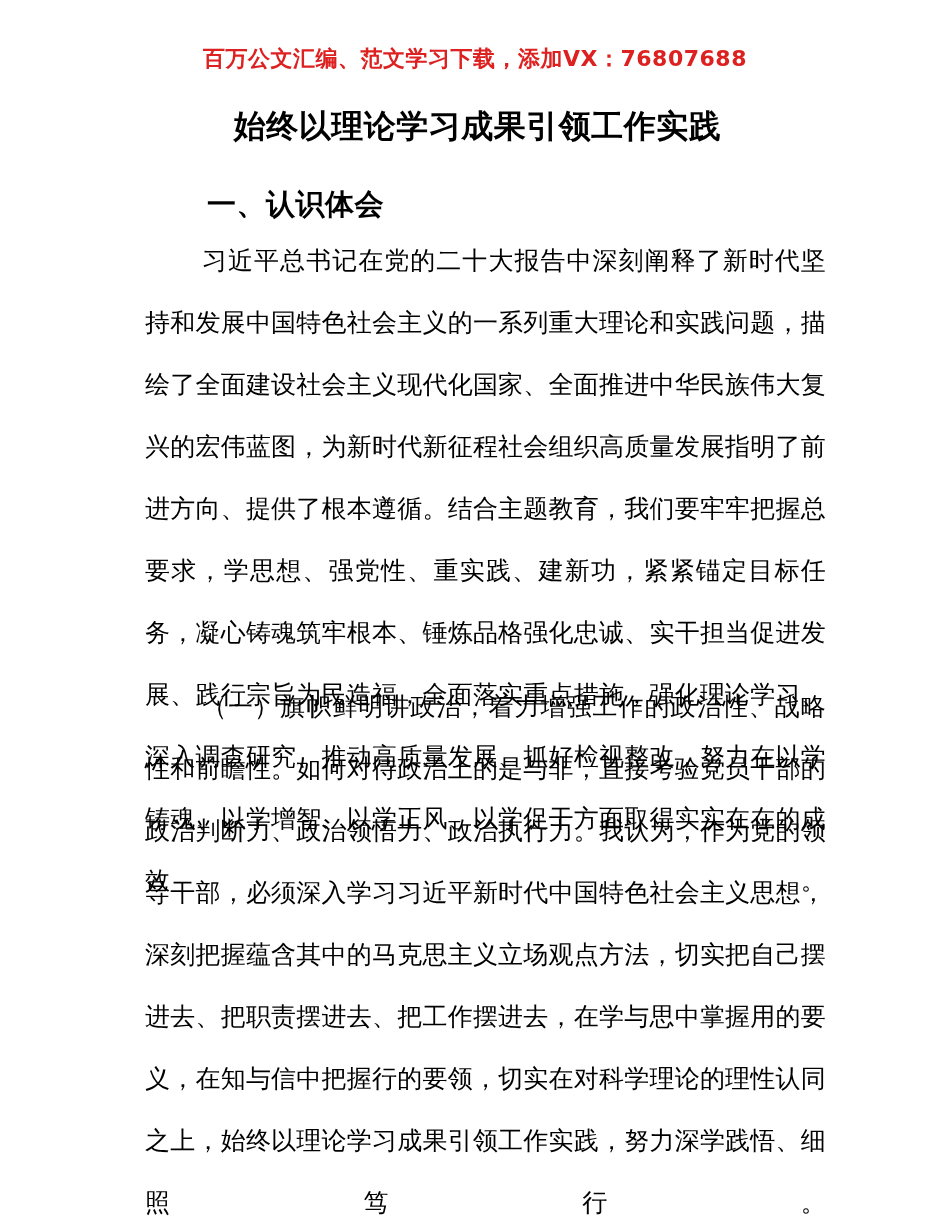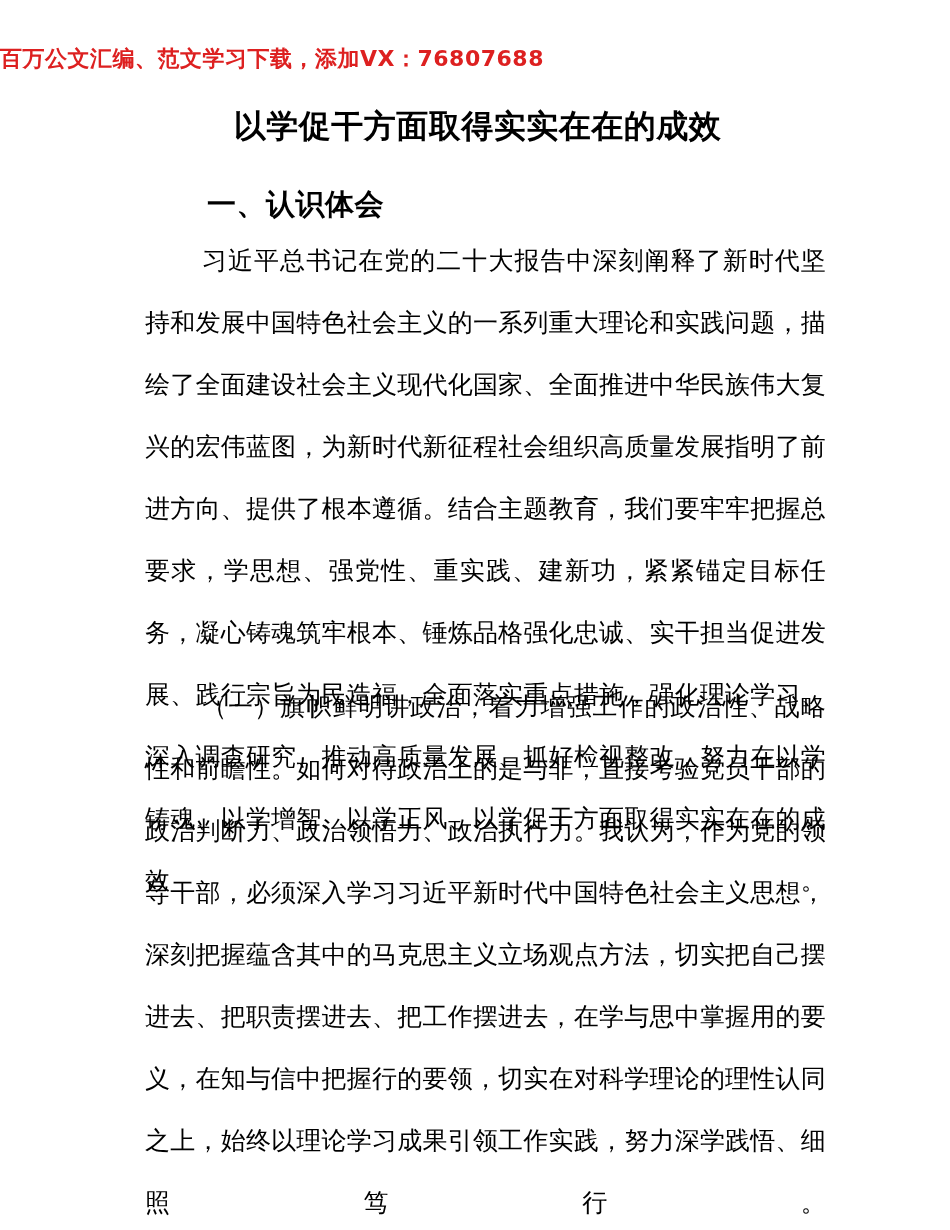--- a/index.html
+++ b/index.html
@@ -21,20 +21,21 @@
     overflow: hidden;
     box-sizing: border-box;
   }
 
   
   .promo-banner {
     position: absolute;
     top: 44px;
     left: 0;
     width: 950px;
+    text-align: center;
   }
 
   .promo-text {
     display: inline-block;
     color: #dd2020;
     font-size: 22px;
     font-weight: 700;
     letter-spacing: 0.5px;
     line-height: 30px;
     white-space: nowrap;
@@ -106,21 +107,21 @@
 <body>
 
 <div class="page">
 
   <div class="promo-banner">
     <span class="promo-text">百万公文汇编、范文学习下载，添加VX：76807688</span>
   </div>
 
   <div class="doc">
 
-    <h1 class="doc-title">以学促干方面取得实实在在的成效</h1>
+    <h1 class="doc-title">始终以理论学习成果引领工作实践</h1>
 
     <h2 class="section-heading">一、认识体会</h2>
 
     <p class="para para-1">习近平总书记在党的二十大报告中深刻阐释了新时代坚持和发展中国特色社会主义的一系列重大理论和实践问题，描绘了全面建设社会主义现代化国家、全面推进中华民族伟大复兴的宏伟蓝图，为新时代新征程社会组织高质量发展指明了前进方向、提供了根本遵循。结合主题教育，我们要牢牢把握总要求，学思想、强党性、重实践、建新功，紧紧锚定目标任务，凝心铸魂筑牢根本、锤炼品格强化忠诚、实干担当促进发展、践行宗旨为民造福，全面落实重点措施，强化理论学习、深入调查研究、推动高质量发展、抓好检视整改，努力在以学铸魂、以学增智、以学正风、以学促干方面取得实实在在的成效。</p>
 
     <p class="para para-2">（一）旗帜鲜明讲政治，着力增强工作的政治性、战略性和前瞻性。如何对待政治上的是与非，直接考验党员干部的政治判断力、政治领悟力、政治执行力。我认为，作为党的领导干部，必须深入学习习近平新时代中国特色社会主义思想，深刻把握蕴含其中的马克思主义立场观点方法，切实把自己摆进去、把职责摆进去、把工作摆进去，在学与思中掌握用的要义，在知与信中把握行的要领，切实在对科学理论的理性认同之上，始终以理论学习成果引领工作实践，努力深学践悟、细照笃行。</p>
 
   </div>
 
 </div>

